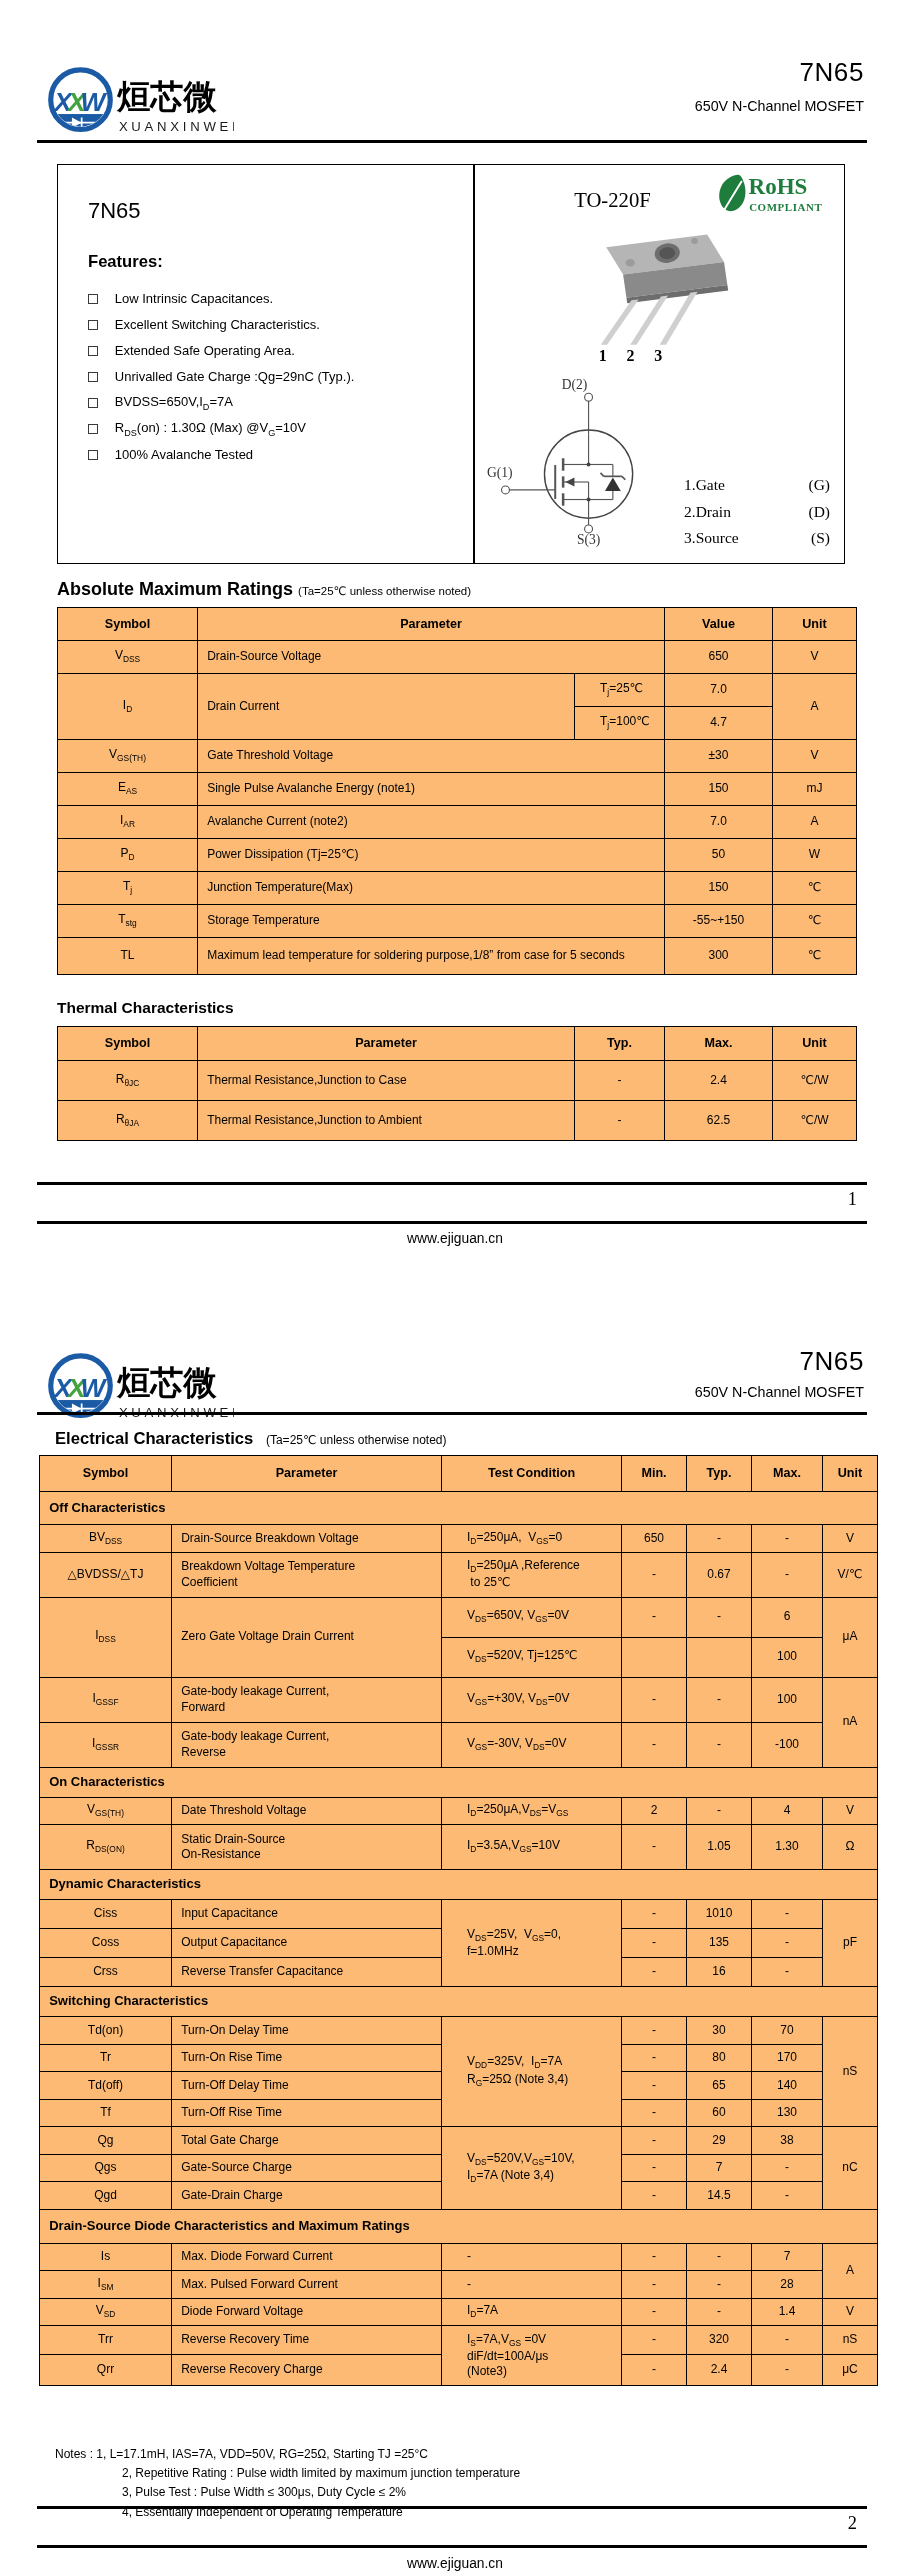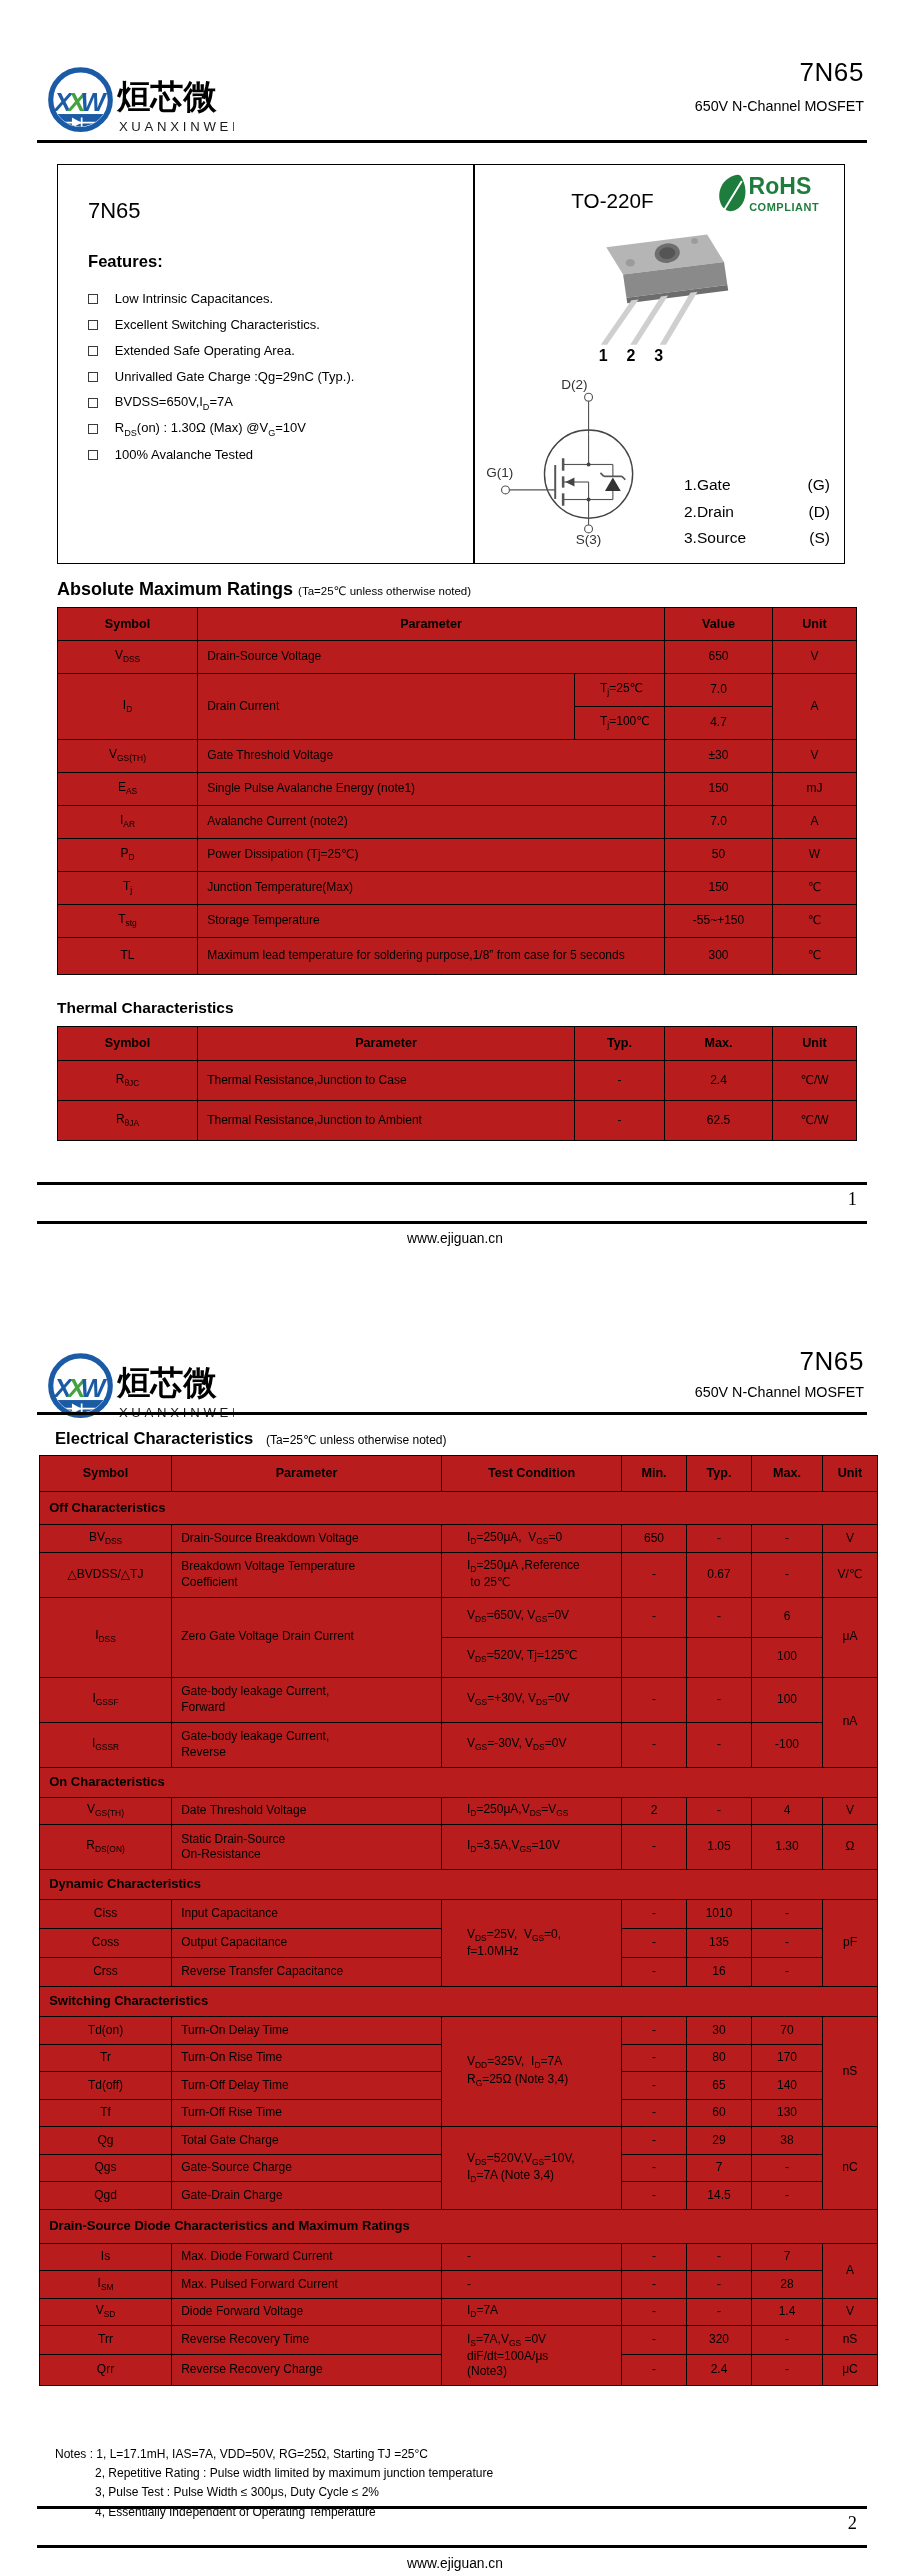--- a/index.html
+++ b/index.html
@@ -13,55 +13,55 @@
   .rule-thin { position:absolute; background:#000; height:2.9px; }
 
   
   .hdr-part { position:absolute; font-size:26px; text-align:right; letter-spacing:0.6px; }
   .hdr-sub  { position:absolute; font-size:14.3px; text-align:right; }
 
   
   .infobox { position:absolute; border:1.7px solid #000; background:#fff; }
   .vdiv { position:absolute; top:0; bottom:0; width:1.7px; background:#000; }
   .cell-left  { position:absolute; left:0; top:0; width:415px; height:100%; }
-  .cell-right { position:absolute; left:417px; top:0; right:0; height:100%; }
+  .cell-right { position:absolute; left:417px; top:0; right:0; height:100%;font-family:Liberation Serif, serif; }
   .box-part { position:absolute; left:30px; top:33px; font-size:22px; }
   .features { position:absolute; left:30px; top:87px; }
   .feat-title { font-size:16.6px; font-weight:bold; margin-bottom:13.8px; }
   .feat-item { font-size:13px; height:26px; display:flex; align-items:center; }
   .chk { flex:none; display:inline-block; width:9.8px; height:9.8px; border:1.1px solid #3a3a3a; margin-right:17px; }
   .to220-label { position:absolute; left:23px; top:24px; width:229px; text-align:center; font-size:20.7px; }
   .legend { position:absolute; left:209px; top:271px; width:146px; font-size:15.5px;margin-top:40px; }
   .lrow { display:flex; justify-content:space-between; margin-bottom:8.6px; }
 
   
   .sec-title { position:absolute; font-weight:bold; }
   .tnote { font-weight:normal; }
 
   
-  table { border-collapse:collapse; table-layout:fixed; position:absolute; border:1.7px solid #000; background:#b91c1c; }
+  table { border-collapse:collapse; table-layout:fixed; position:absolute; border:1.7px solid #000; background:#fdba74; }
   td {
     border-left:1.1px solid #000; border-right:1.1px solid #000;
     border-top:1.7px solid #000; border-bottom:1.7px solid #000;
     font-size:12px; text-align:center; vertical-align:middle;
     padding:1.1px 2.9px; line-height:1.28; overflow:hidden;
   }
   td.par  { text-align:left; padding-left:9.2px; }
   td.cond { text-align:left; padding-left:25px; }
   td.sec  { text-align:left; padding-left:9.2px; font-weight:bold; font-size:13px; }
   tr.hd td { font-weight:bold; font-size:12.6px; }
   sub { font-size:0.7em; }
 
   tr.h48{height:27.5px} tr.h50{height:29px} tr.h52{height:30px} tr.h54{height:31px}
   tr.h57{height:33px} tr.h58{height:33px} tr.h60{height:34px} tr.h62{height:36px}
   tr.h64{height:37px} tr.h70{height:40px} tr.h78{height:45px}
 
   
   .notes { position:absolute; left:55px; top:2445px; font-size:12px; line-height:1.6; }
-  .notes .ind { margin-left:40px; }
+  .notes .ind { margin-left:67px; }
   .footer-url { position:absolute; left:0; width:910px; text-align:center; font-size:13.8px;margin-top:37px; }
   .page-num { position:absolute; right:53px; font-family:"Liberation Serif","DejaVu Serif",serif; font-size:18.4px; }
 </style>
 </head>
 <body>
 
 <div>
   <svg class="ap" style="left:45px;top:55px" width="189" height="86" viewBox="0 0 330 150">
     <circle cx="62" cy="78" r="52" fill="#ffffff" stroke="#1b5ba6" stroke-width="9"></circle>
     <clipPath id="logoclip1">

